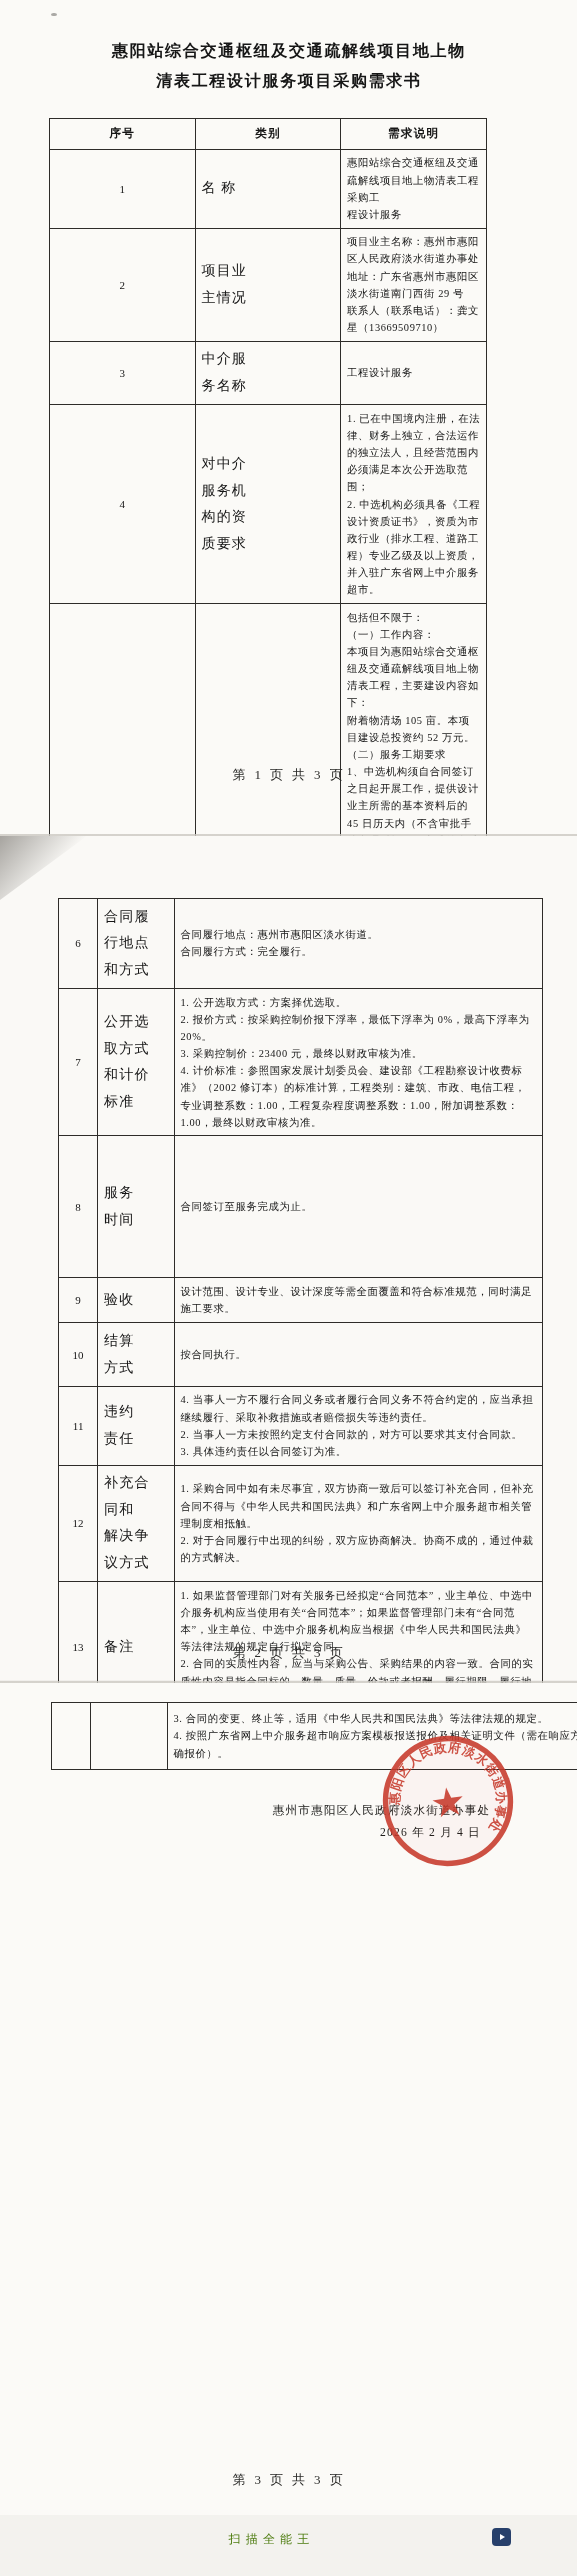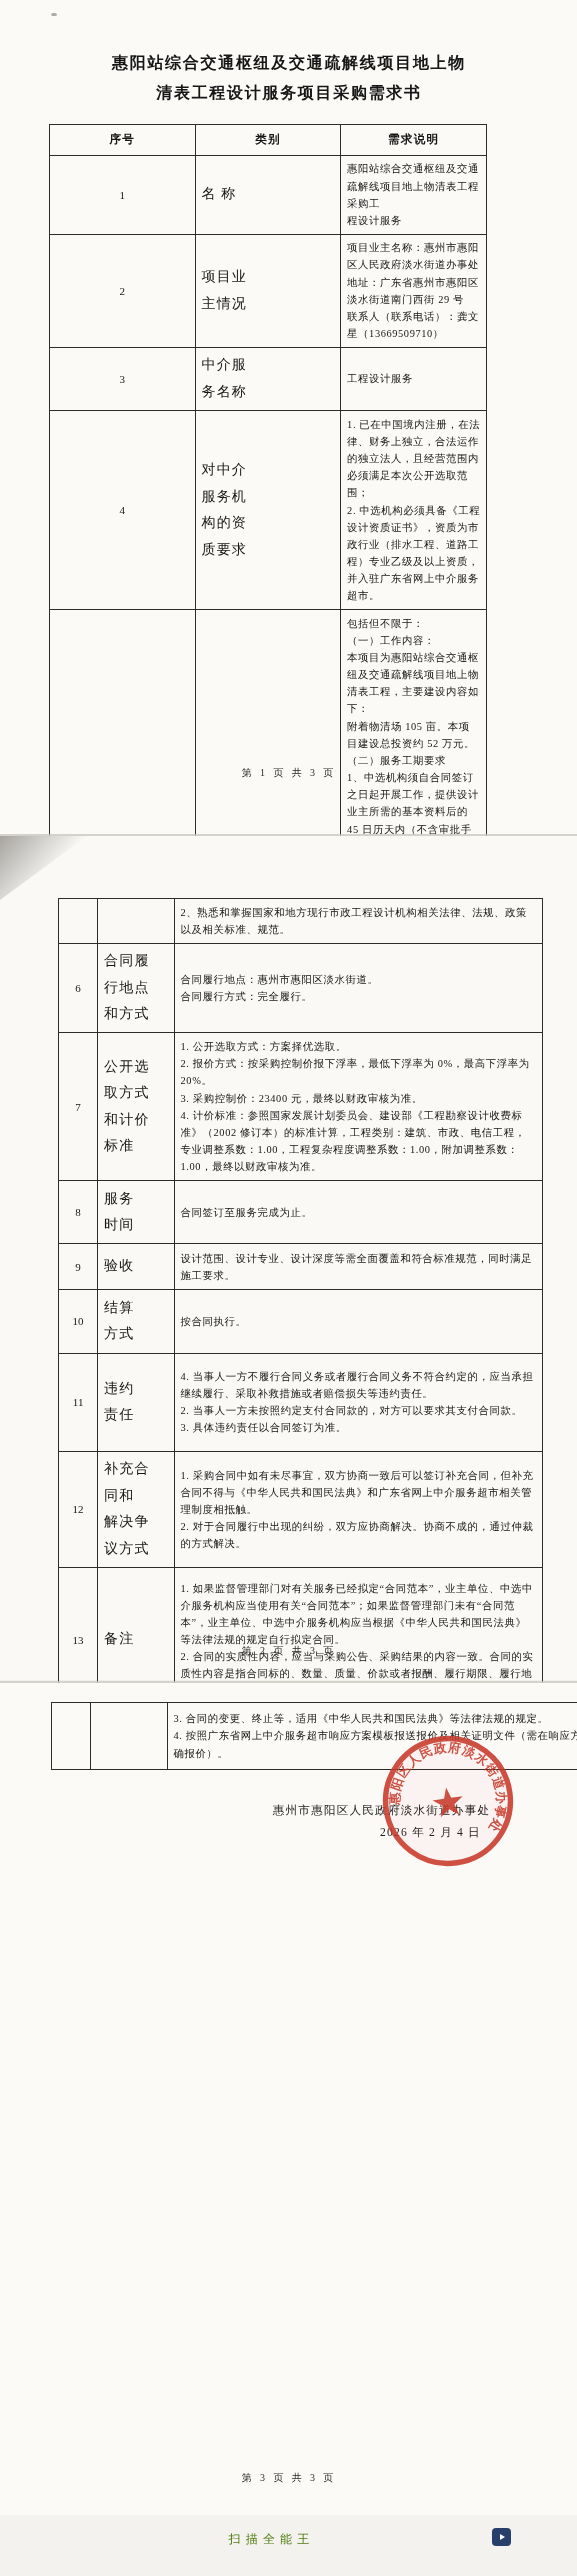--- a/index.html
+++ b/index.html
@@ -19,27 +19,27 @@
   #gap1{top:834px;} #gap2{top:1681px;}
   .bottom-strip{position:absolute;top:2515px;left:0;width:578px;height:61px;background:#f3f2ee;}
 
   
   .smudge{position:absolute;pointer-events:none;}
   #smudge-p2{top:0;left:0;width:87px;height:64px;
     background:linear-gradient(130deg,rgba(98,94,88,.55),rgba(98,94,88,0) 62%);
     clip-path:polygon(0 0,100% 0,0 100%);}
   #smudge-p1{top:12.7px;left:51px;width:5.8px;height:3.5px;background:rgba(90,88,84,.5);border-radius:50%;}
 
-  .title{width:462px;margin:12px auto;text-align:center;font-weight:bold;
+  .title{width:462px;margin:0 auto;text-align:center;font-weight:bold;
     font-size:16px;letter-spacing:1.7px;line-height:1.1;}
   #title-line1{padding-top:42px;}
   #title-line2{margin-top:12.7px;}
 
   table.req{border-collapse:collapse;table-layout:fixed;background:transparent;}
-  #t1{margin:22px 0 0 49px;width:438px;padding-left:40px;}
+  #t1{margin:28px 0 0 49px;width:438px;padding-left:40px;}
   #t2{margin:62px 0 0 58px;width:485px;}
   #t3{margin:19px 0 0 51px;width:571px;}
   table.req th,table.req td{border:1.2px solid #2e2c29;padding:4.6px 5.8px;vertical-align:middle;}
   table.req th{height:25.4px;font-size:11.6px;font-weight:bold;text-align:center;letter-spacing:1.2px;padding:2.3px;}
   td.c-no{width:26.6px;text-align:center;font-size:11px;font-family:"Liberation Serif",serif;}
   td.c-cat{width:64px;text-align:left;font-size:14px;line-height:1.9;letter-spacing:1.2px;white-space:pre-line;}
   td.c-desc{font-size:10.4px;line-height:1.65;letter-spacing:0.6px;text-align:left;padding:4.6px 8px;}
   td.c-desc .ln{margin:0;}
   #t1 tbody tr:nth-child(1){height:55px;}
   #t1 tbody tr:nth-child(2){height:60px;}
@@ -51,21 +51,21 @@
   #t2 tbody tr:nth-child(3){height:142px;}
   #t2 tbody tr:nth-child(4){height:45px;}
   #t2 tbody tr:nth-child(5){height:46px;}
   #t2 tbody tr:nth-child(6){height:42px;}
   #t2 tbody tr:nth-child(7){height:98px;}
   #t2 tbody tr:nth-child(8){height:98px;}
   #t2 tbody tr:nth-child(9){height:144px;}
   #t3 tbody tr:nth-child(1){height:67px;}
 
   .page-footer{position:absolute;left:0;width:578px;text-align:center;
-    font-size:10px;letter-spacing:2.9px;color:#2a2a28;}
+    font-size:13px;letter-spacing:2.9px;color:#2a2a28;}
   #footer1{top:766px;}
   #footer2{top:808px;} 
   #footer3{top:788px;} 
 
   .sig-org{position:absolute;top:120px;left:243px;width:277px;text-align:center;
     font-size:11.6px;letter-spacing:1.2px;color:#1d1d1b;}
   .sig-date{position:absolute;top:142px;left:332px;width:197px;text-align:center;
     font-size:11.6px;letter-spacing:1.2px;color:#1d1d1b;}
 
   .stamp{position:absolute;top:40px;left:370px;width:156px;height:156px;
@@ -162,27 +162,20 @@
     <div class="page-footer" id="footer1">第 1 页 共 3 页</div>
   </div>
 
   <div class="page-gap" id="gap1"></div>
 
   <div class="page" id="page2">
     <div class="smudge" id="smudge-p2"></div>
     <table class="req" id="t2">
       <tbody>
           <tr>
-            <td class="c-no"></td>
-            <td class="c-cat"></td>
-            <td class="c-desc">
-              <div class="ln">2、熟悉和掌握国家和地方现行市政工程设计机构相关法律、法规、政策以及相关标准、规范。</div>
-            </td>
-          </tr>
-          <tr>
             <td class="c-no">6</td>
             <td class="c-cat">合同履
 行地点
 和方式</td>
             <td class="c-desc">
               <div class="ln">合同履行地点：惠州市惠阳区淡水街道。</div>
               <div class="ln">合同履行方式：完全履行。</div>
             </td>
           </tr>
           <tr>

